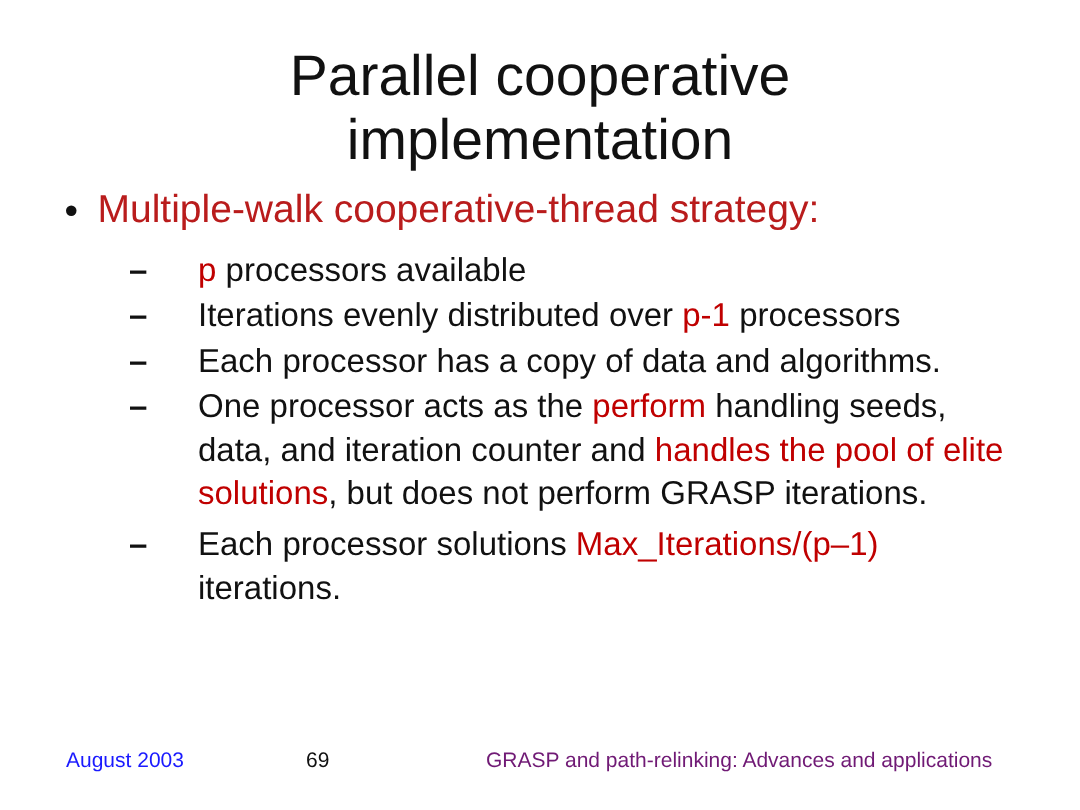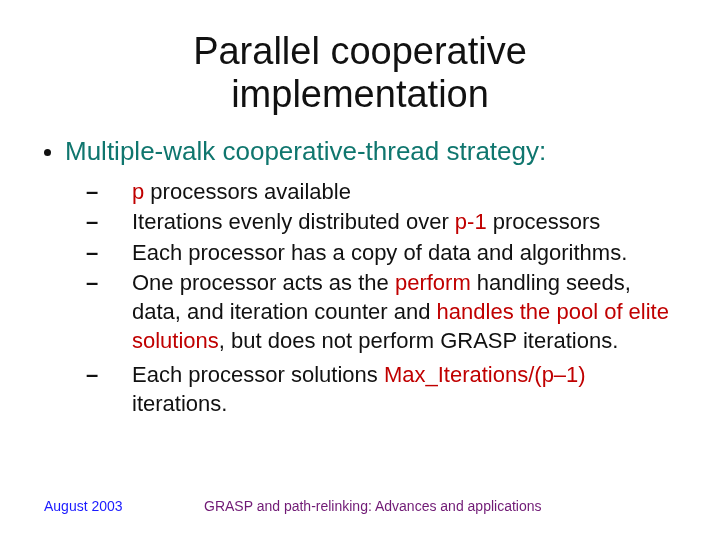--- a/index.html
+++ b/index.html
@@ -16,39 +16,39 @@
     height: 100%;
     padding: 30px 44px 0 44px;
     position: relative;
   }
   .title {
     text-align: center;
     font-size: 38px;
     font-weight: 400;
     color: #111;
     line-height: 1.12;
-    margin-bottom: 20px;
+    margin-bottom: 8px;
   }
   .bullet-l1 {
     display: flex;
     align-items: flex-start;
     margin-top: 2px;
   }
   .bullet-dot {
     width: 7px;
     height: 7px;
     border-radius: 50%;
     background: #111;
     margin-top: 14px;
     margin-right: 14px;
     flex-shrink: 0;
   }
   .l1-text {
     font-size: 26px;
-    color: #0f766e;
+    color: #b91c1c;
     line-height: 1.25;
   }
   .sub-list {
     margin-top: 10px;
     margin-left: 42px;
   }
   .bullet-l2 {
     display: flex;
     align-items: flex-start;
     margin-bottom: 2px;
@@ -132,16 +132,17 @@
       <span class="dash">–</span>
       <span class="l2-text">
         <span>Each processor solutions </span><span class="red">Max_Iterations/(p–1)</span><span> iterations.</span>
       </span>
     </div>
 
   </div>
 
   <div class="footer">
     <span class="footer-date">August 2003</span>
+    <span class="footer-page">69</span>
     <span class="footer-title">GRASP and path-relinking: Advances and applications</span>
   </div>
 
 </div>
 
 </body></html>

